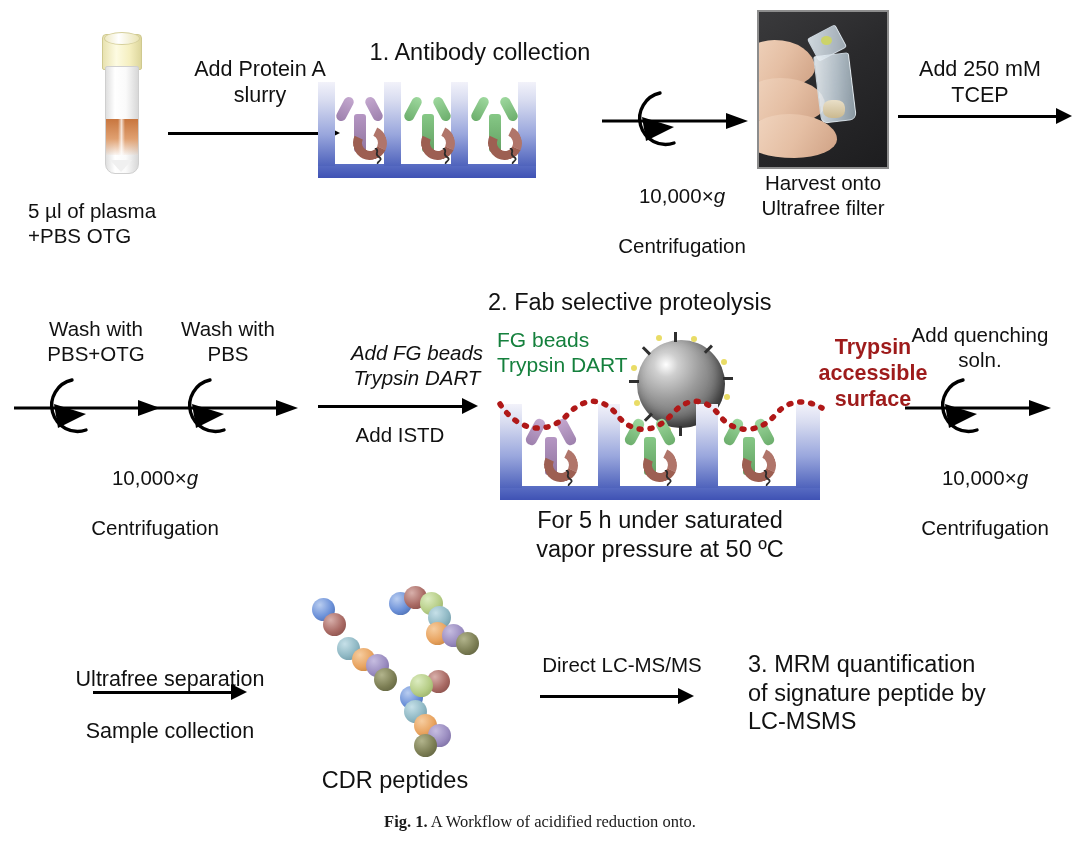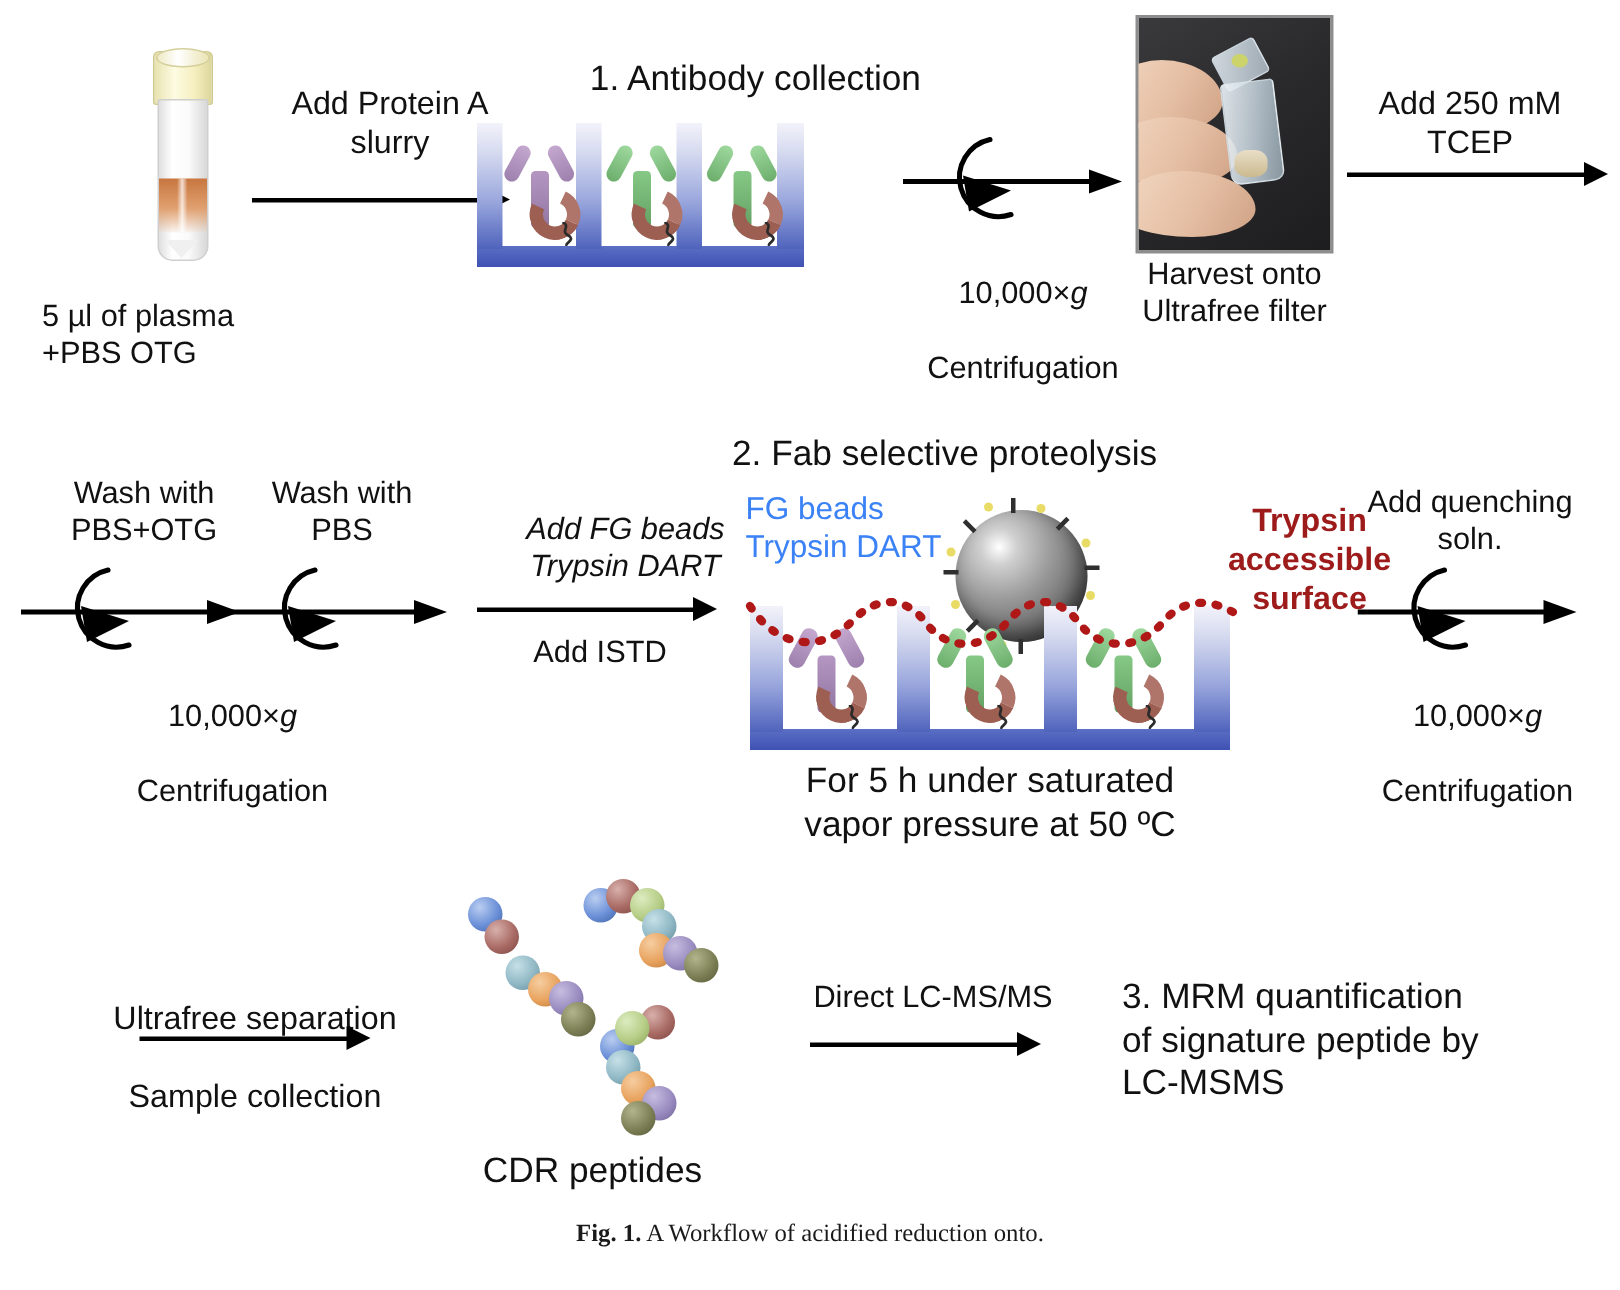--- a/index.html
+++ b/index.html
@@ -19,21 +19,21 @@
   .txt {
     font-family: "Liberation Sans", sans-serif;
     color: #111111;
     line-height: 1.22;
     white-space: pre-line;
     text-align: center;
   }
   .t20 { font-size: 20.5px; }
   .t21 { font-size: 21.5px; margin-top: 14px; }
   .t23 { font-size: 23.5px; }
-  .blue-lbl { color: #3b82f6; font-size: 21px; text-align: left; line-height: 1.2; }
+  .blue-lbl { color: #15803d; font-size: 21px; text-align: left; line-height: 1.2; }
   .red-lbl { color: #9e1b1b; font-size: 21.5px; font-weight: bold; line-height: 1.22; text-align: center; }
   .ital { font-style: italic; }
 
   
   .arrow-line {
     position: absolute;
     height: 3.2px;
     background: #000;
   }
   .arrow-head {
@@ -188,21 +188,21 @@
 <div class="abs txt t20" style="left:28px; top:198px; width:190px; text-align:left;">5 µl of plasma
 +PBS OTG</div>
 
 <div class="abs txt t21" style="left:170px; top:42px; width:180px;">Add Protein A
 slurry</div>
 <div class="abs" style="left:168px; top:125px; width:178px; height:18px;">
   <div class="arrow-line" style="left:0; top:7px; width:160px;"></div>
   <div class="arrow-head" style="left:156px; top:0px;"></div>
 </div>
 
-<div class="abs txt t23" style="left:314px; top:38px; width:300px; text-align:right;">1. Antibody collection</div>
+<div class="abs txt t23" style="left:330px; top:38px; width:300px; text-align:center;">1. Antibody collection</div>
 
 <div class="plate" style="left:318px; top:82px; width:218px; height:96px;">
   <div class="plate-base" style="width:218px; height:14px;"></div>
   <div class="plate-wall" style="left:0px;   top:0px; width:17px; height:84px;"></div>
   <div class="plate-wall" style="left:66px;  top:0px; width:17px; height:84px;"></div>
   <div class="plate-wall" style="left:133px; top:0px; width:17px; height:84px;"></div>
   <div class="plate-wall" style="left:200px; top:0px; width:18px; height:84px;"></div>
 
   <div class="ab" style="left:20px; top:12px; width:44px; height:66px;">
     <div class="ab-arm" style="left:2px;  top:2px;  width:10px; height:26px; background:linear-gradient(to bottom,#c4a8cf,#9d80ad); transform:rotate(28deg);"></div>

